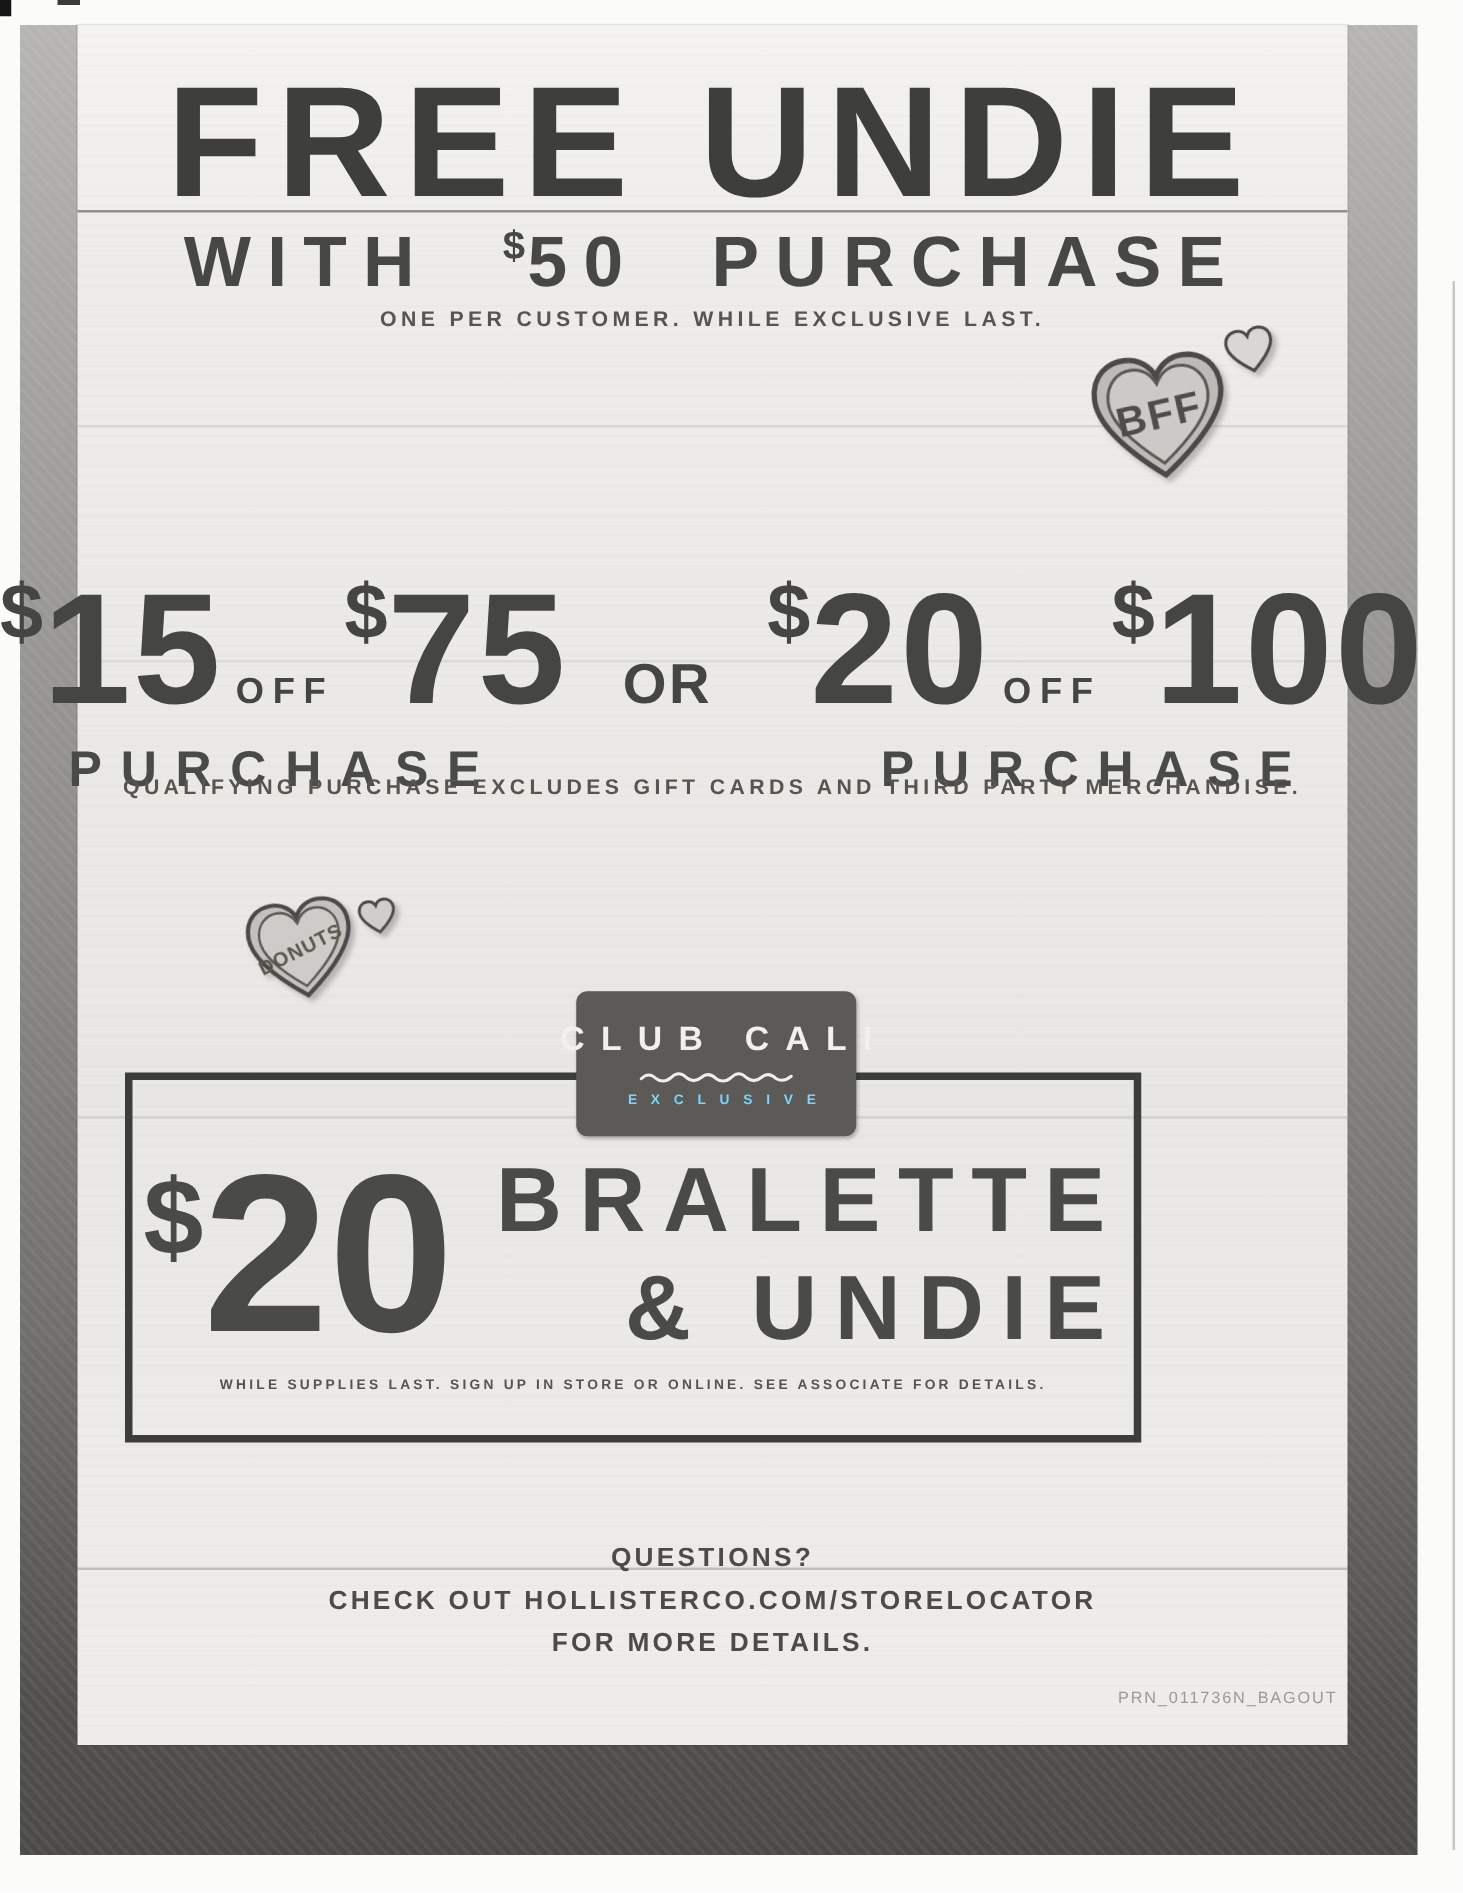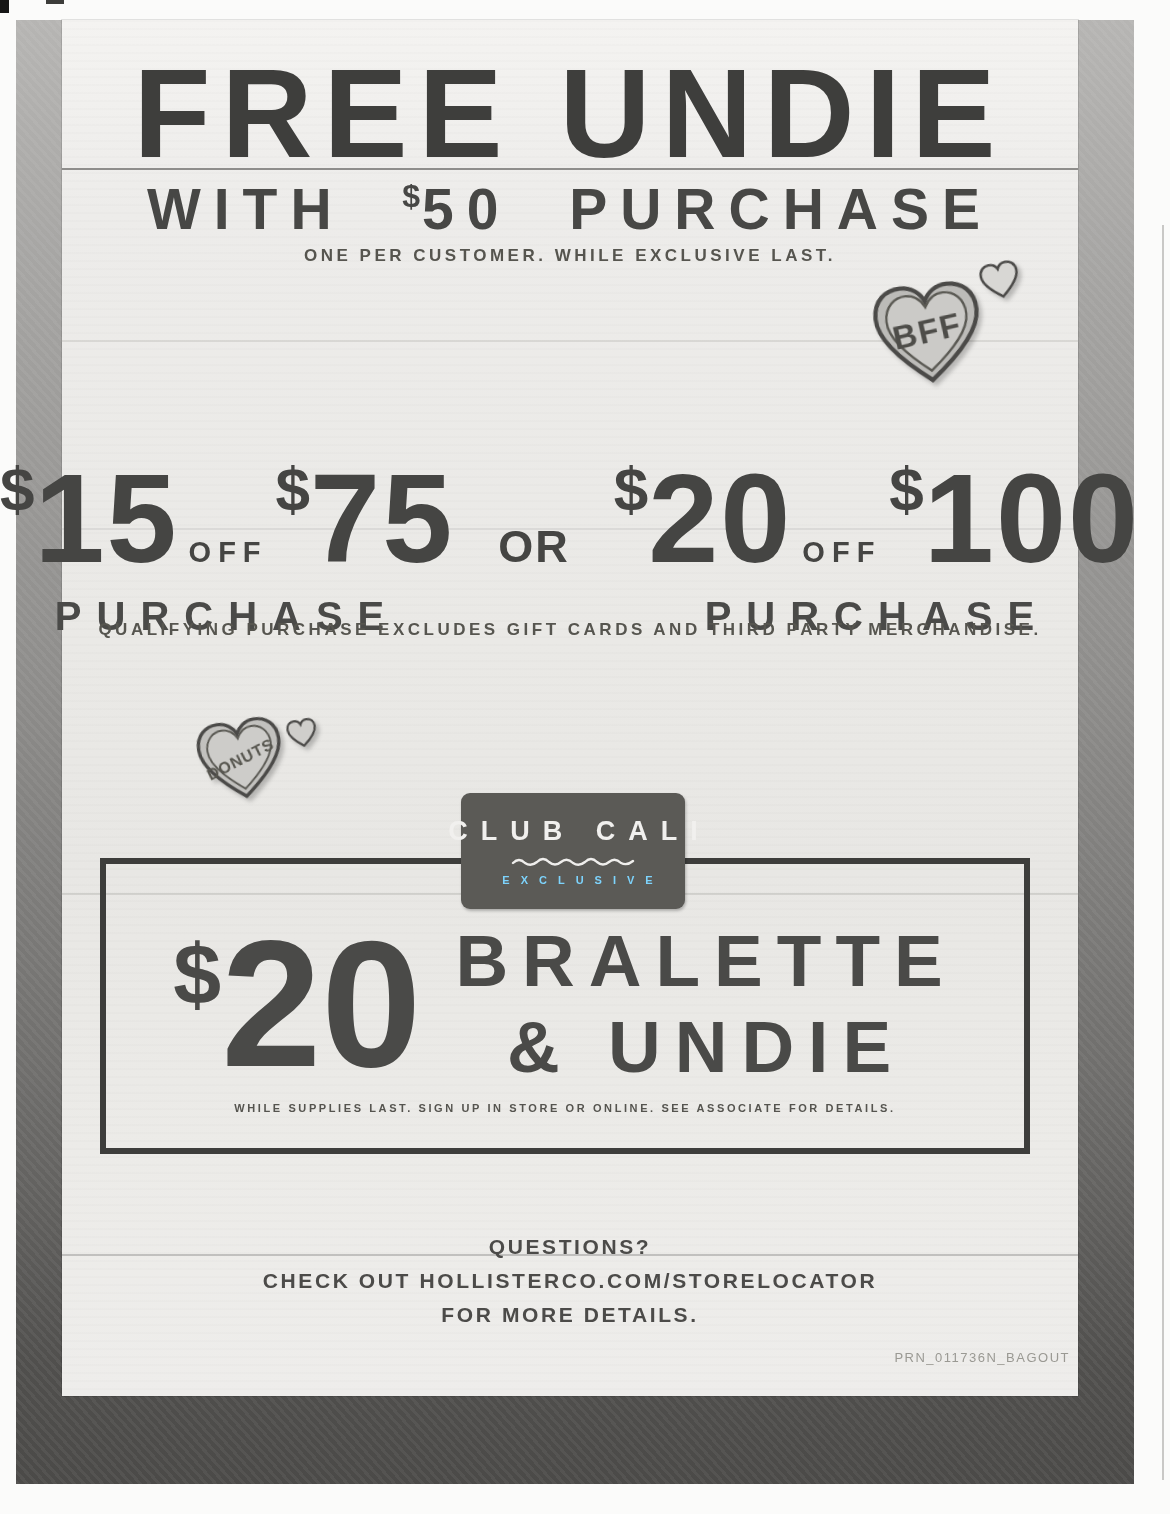--- a/index.html
+++ b/index.html
@@ -88,32 +88,32 @@
     z-index:3; box-shadow:1px 2px 3px rgba(0,0,0,.25);
   }
   .badge-line1 { font-size:27px; font-weight:700; letter-spacing:13px; color:#f1f0ee;
                  margin-left:13px; white-space:nowrap; }
   .badge-wave { margin:7px 0 6px 0; }
   .badge-line2 { font-size:11px; font-weight:700; letter-spacing:11px; color:#7dd3fc;
                  margin-left:20px; white-space:nowrap; }
 
   
   .bundle-box {
-    position:absolute; left:38px; top:838px; width:930px; height:296px;
+    position:absolute; left:38px; top:838px; width:813px; height:296px;
     border:6px solid #3d3d3b; z-index:2;
   }
   .bundle-row {
     position:absolute; top:50px; left:0; width:100%;
     display:flex; justify-content:center; align-items:center; gap:34px;
     color:#4a4a48;
   }
   .bundle-price { white-space:nowrap; line-height:1; }
   .bundle-price .cur { display:inline-block; font-size:86px; font-weight:700; vertical-align:62px; }
   .bundle-price .num { font-size:180px; font-weight:700; }
-  .bundle-item { text-align:center; font-size:73px; font-weight:700; letter-spacing:14px; line-height:1.18; white-space:nowrap; }
+  .bundle-item { text-align:right; font-size:73px; font-weight:700; letter-spacing:14px; line-height:1.18; white-space:nowrap; }
   .bundle-note {
     position:absolute; top:238px; left:0; width:100%; text-align:center;
     font-size:11px; font-weight:700; letter-spacing:2.6px; color:#55544f;
   }
 
   
   .footer { position:absolute; top:1210px; left:0; width:100%; text-align:center;
     color:#4c4b49; font-weight:700; }
   .footer-line { font-size:21px; letter-spacing:2.6px; line-height:34px; }
 

